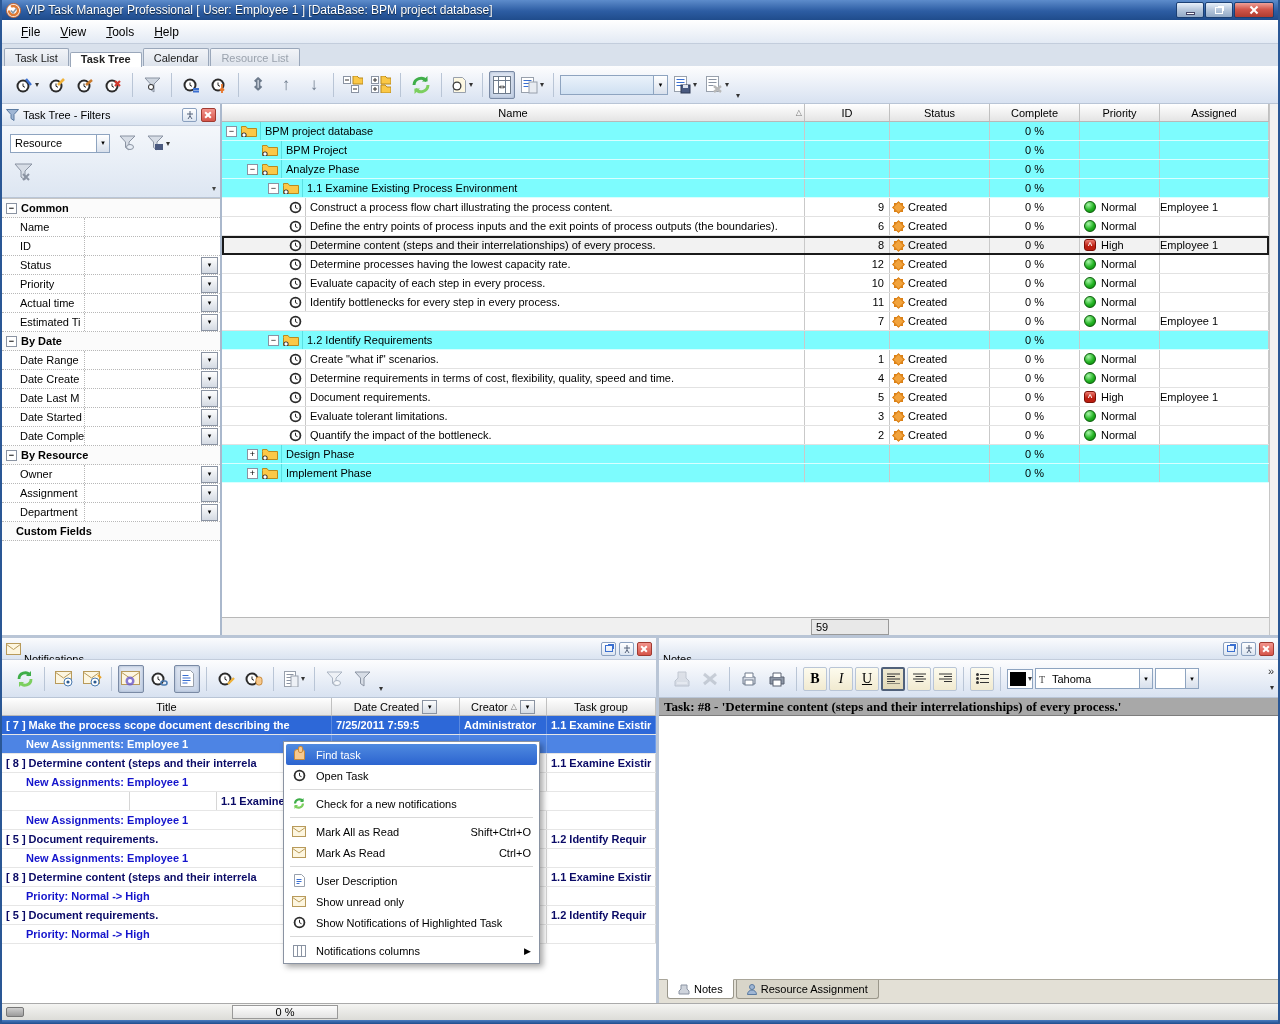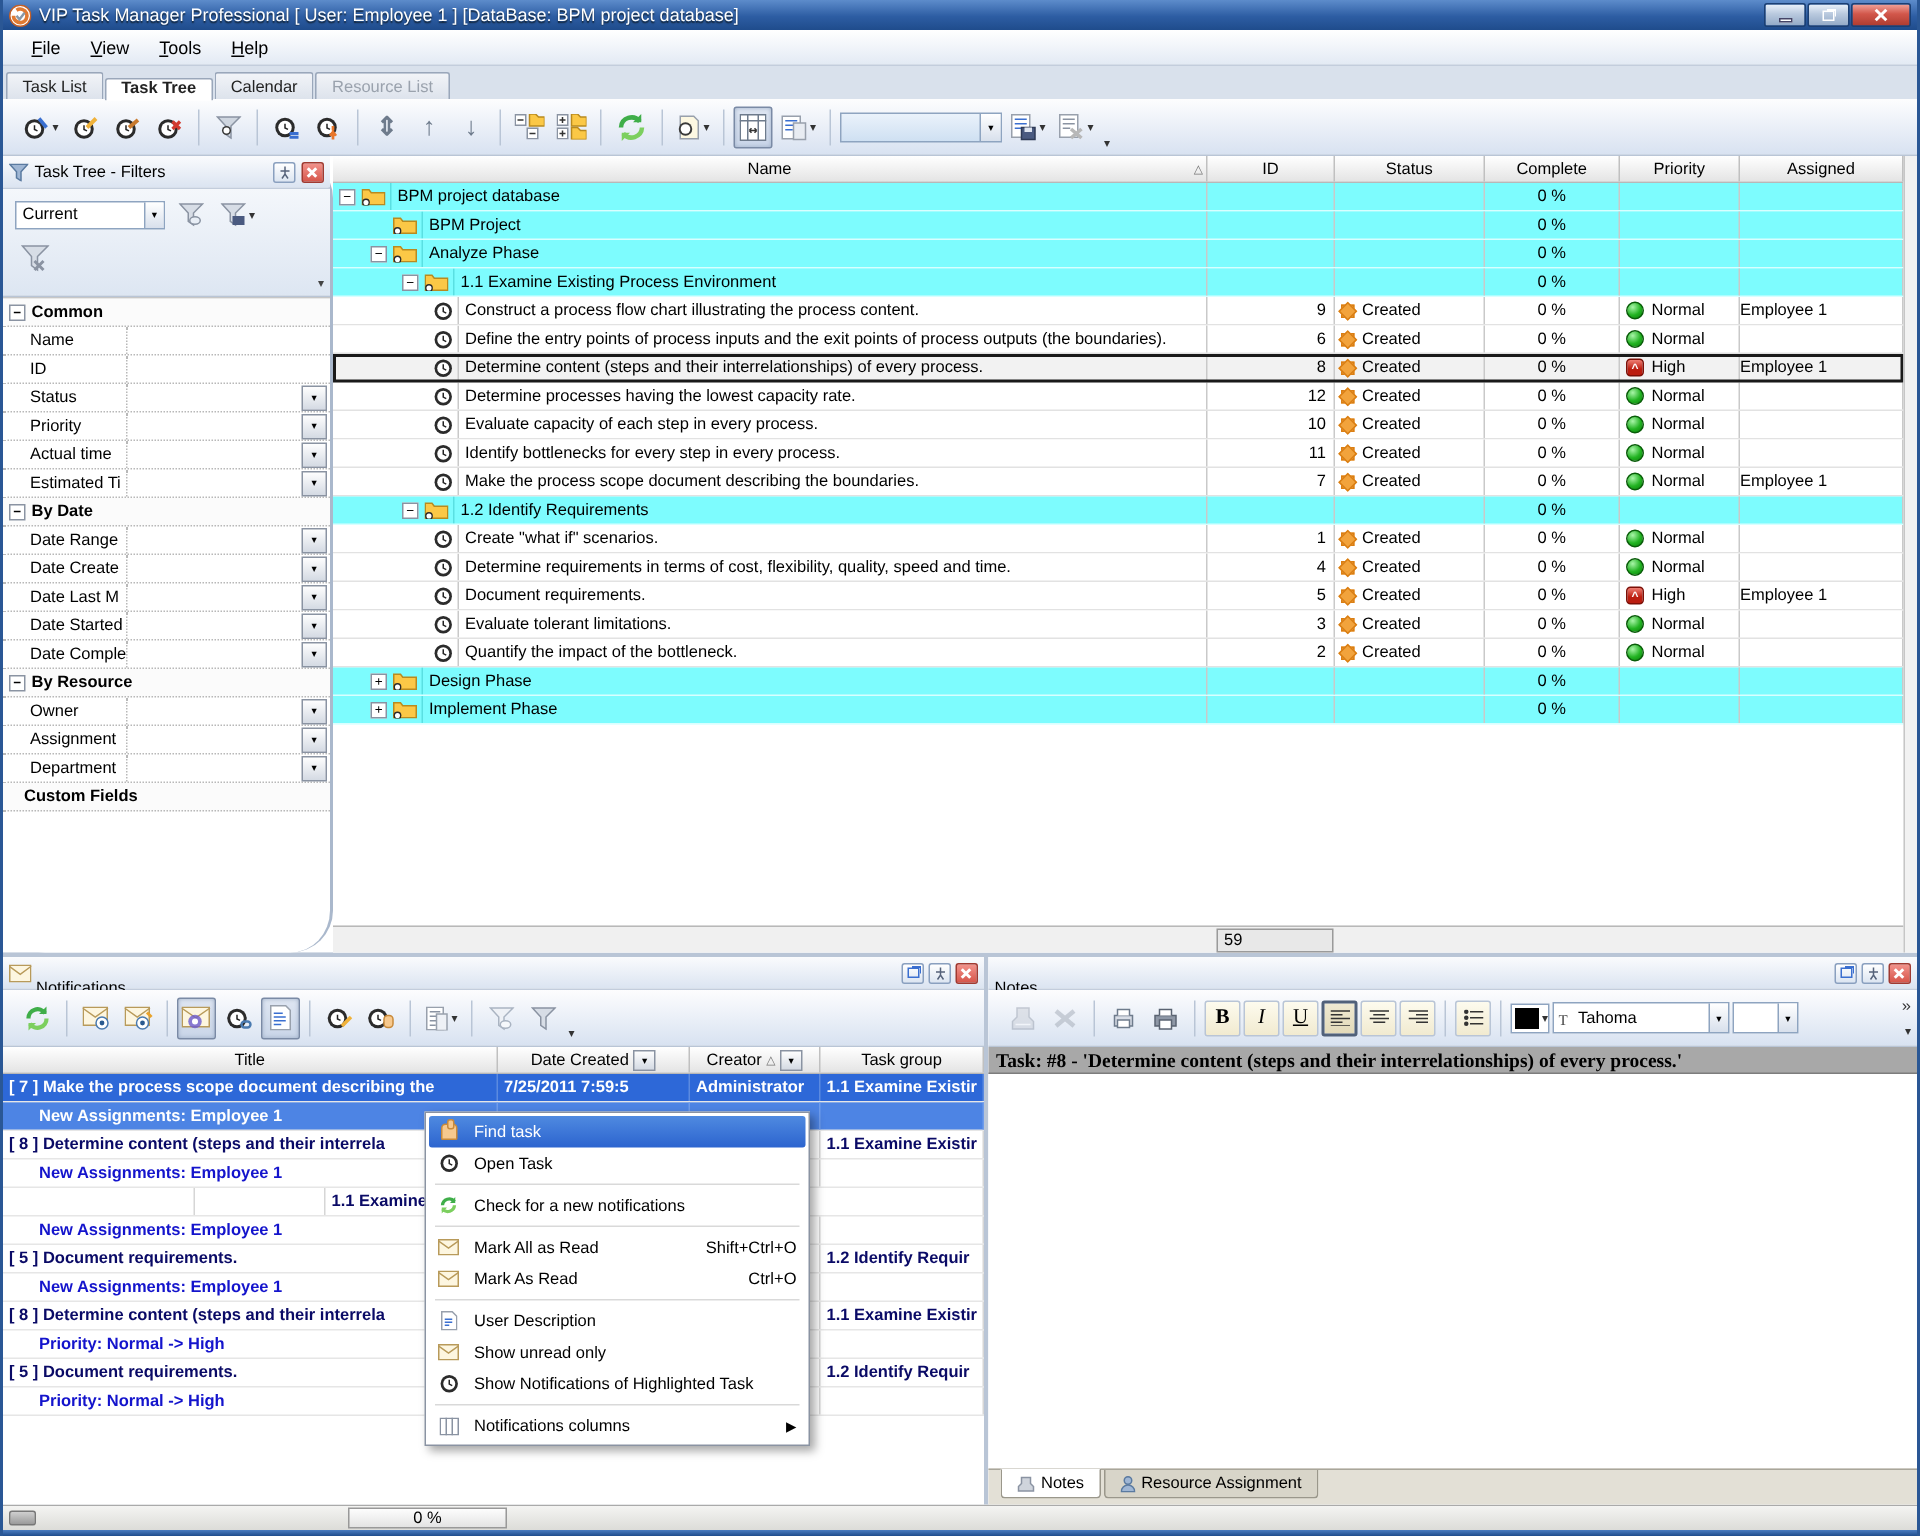--- a/index.html
+++ b/index.html
@@ -32,21 +32,21 @@
   .tbtn { min-width:26px; height:28px; display:flex; align-items:center; justify-content:center; border:1px solid transparent; border-radius:2px; position:relative; padding:0 2px; }
   .tbtn.pressed { border:1px solid #7a8aa5; background:linear-gradient(#dfe6f2,#c9d5e8); box-shadow:inset 0 0 3px #9fb0c8; }
   .tsep { width:1px; height:24px; background:#b9c5d6; margin:0 4px; }
   .caret { font-size:8px; color:#333; margin-left:2px; }
   .combo { width:108px; height:20px; background:linear-gradient(#eaf2fb,#cfe0f2); border:1px solid #8ea4c0; display:flex; align-items:center; }
   .combo .cbtn { margin-left:auto; width:14px; height:18px; border-left:1px solid #8ea4c0; background:linear-gradient(#fff,#d8e0ec); display:flex; align-items:center; justify-content:center; font-size:7px; }
   .updown { font-size:17px; color:#6e7b8c; font-weight:bold; }
 
   
   .workarea { display:flex; height:531px; background:#fff; }
-  .filters { width:220px; border-right:2px solid #aab8cc; background:#fff; display:flex; flex-direction:column;border-radius:28px; }
+  .filters { width:220px; border-right:2px solid #aab8cc; background:#fff; display:flex; flex-direction:column; }
   .fhead { height:22px; background:linear-gradient(#fafbfd,#dbe4f1); border-bottom:1px solid #c3cddc; display:flex; align-items:center; padding:0 4px; gap:4px; }
   .fhead .ftitle { flex:1; }
   .pbtn { width:15px; height:14px; border:1px solid #8aa0bf; border-radius:2px; background:linear-gradient(#fff,#dce5f1); display:flex; align-items:center; justify-content:center; }
   .pbtn.red { background:linear-gradient(#f2938c,#d6554a); border-color:#a03a31; }
   .pbtn.red .glyph-x::before,.pbtn.red .glyph-x::after { height:8px; left:3px; top:1px; }
   .ftools { height:72px; background:linear-gradient(#f4f7fb,#dde6f2); border-bottom:1px solid #b9c5d6; padding:5px 4px 2px 8px; position:relative; }
   .frow { display:flex; align-items:center; gap:4px; margin-bottom:4px; }
   .fcombo { width:100px; height:19px; background:#fff; border:1px solid #8ea4c0; display:flex; align-items:center; padding-left:4px; }
   .fcombo .cbtn { margin-left:auto; width:13px; height:17px; background:linear-gradient(#fff,#d8e0ec); border-left:1px solid #8ea4c0; font-size:7px; display:flex; align-items:center; justify-content:center;}
   .foverflow { position:absolute; right:4px; bottom:4px; font-size:8px; color:#444; }
@@ -382,21 +382,21 @@
               <path d="M1 4h6M4 1v6m-2 2l2-3 2 3" stroke="#55627a" fill="none"></path>
             </svg>
           </div>
         <div class="pbtn red">
             <span class="glyph-x"></span>
           </div>
       </div>
       <div class="ftools">
         <div class="frow">
           <div class="fcombo">
-              <span>Current</span>
+              <span>Resource</span>
               <span class="cbtn">▾</span>
             </div>
           <div class="tbtn" style="height:24px">
               <svg width="17" height="16">
                 <path d="M1 1h15l-6 6v8l-3.5-2.5V7z" fill="#d7dde6" stroke="#8a93a2"></path>
                 <ellipse cx="11" cy="12" rx="3.5" ry="2.5" fill="#e8eef6" stroke="#8a93a2"></ellipse>
               </svg>
             </div>
           <div class="tbtn" style="height:24px">
               <svg width="17" height="16">
@@ -751,21 +751,20 @@
               <div class="trow tsk">
                 <div class="namewrap">
                   <span class="ind" style="width:67px"></span>
                   <span class="ticon">
                     <svg width="13" height="13">
                       <circle cx="6.5" cy="6.5" r="5.8" fill="#2b2b2b"></circle>
                       <circle cx="6.5" cy="6.5" r="4" fill="#fff"></circle>
                       <path d="M6.5 3.8v2.9l2 1" stroke="#222" fill="none"></path>
                     </svg>
                   </span>
-                  <span class="tname">Make the process scope document describing the boundaries.</span>
                 </div>
                 <div class="td c-id">7</div>
                 <div class="td c-status">
                   <span class="star8"></span>
                   <span>Created</span>
                 </div>
                 <div class="td c-complete">0 %</div>
                 <div class="td c-priority">
                   <span class="orb"></span>
                   <span>Normal</span>

